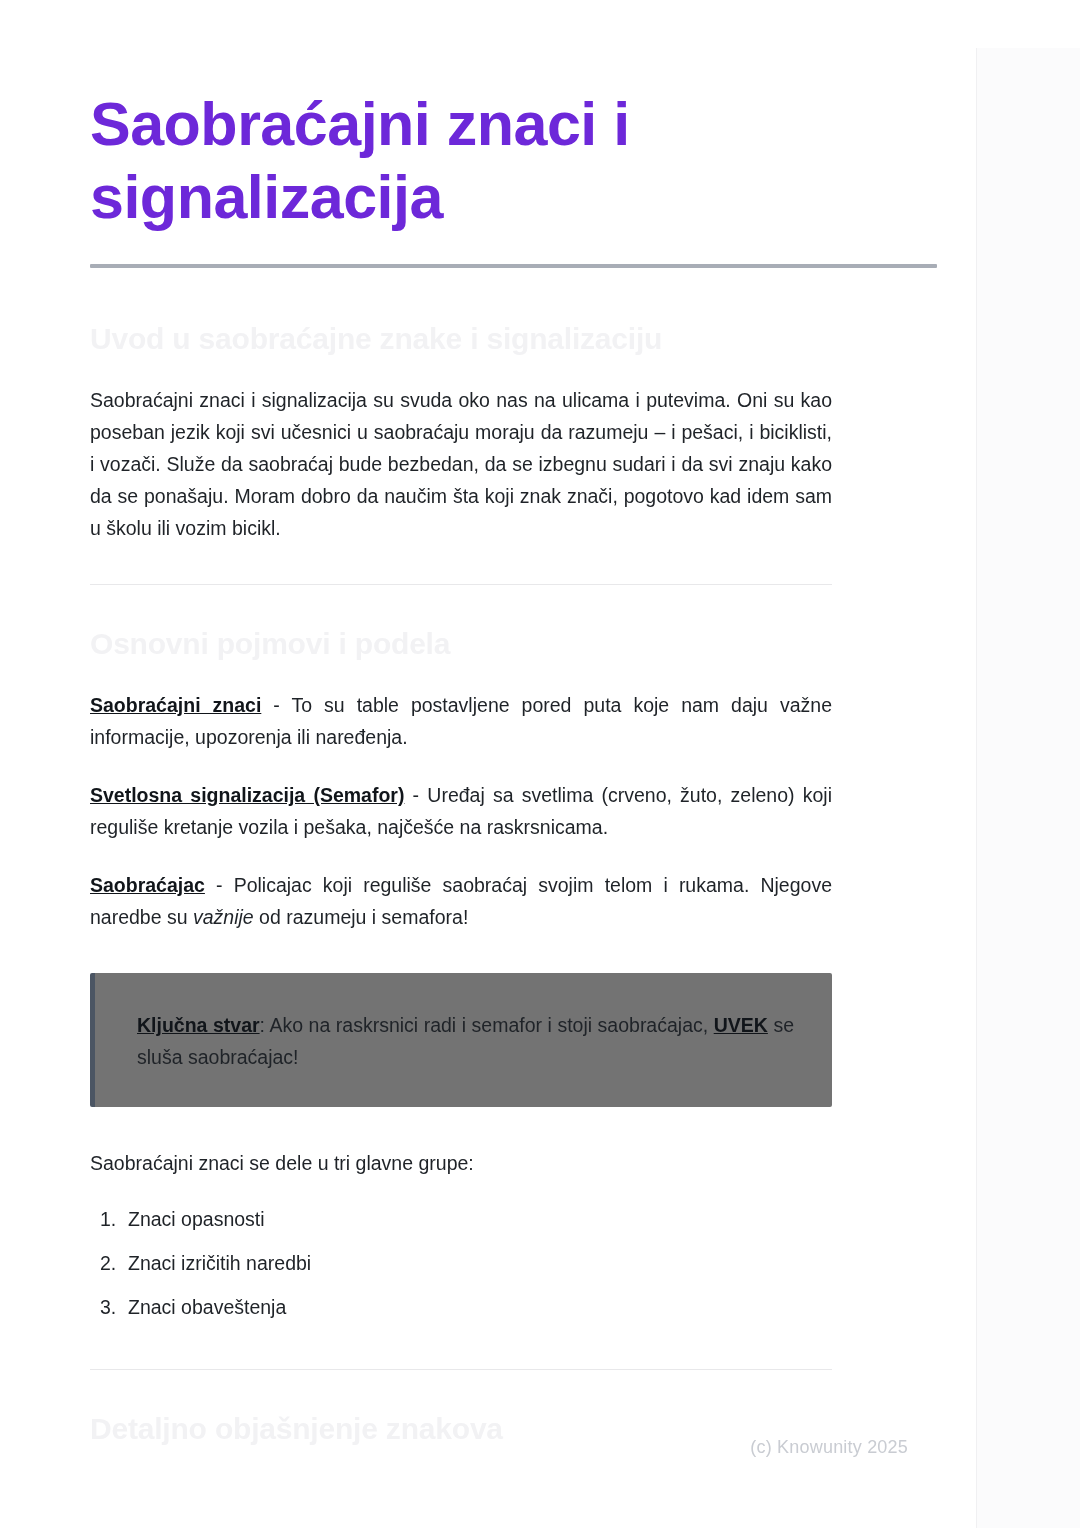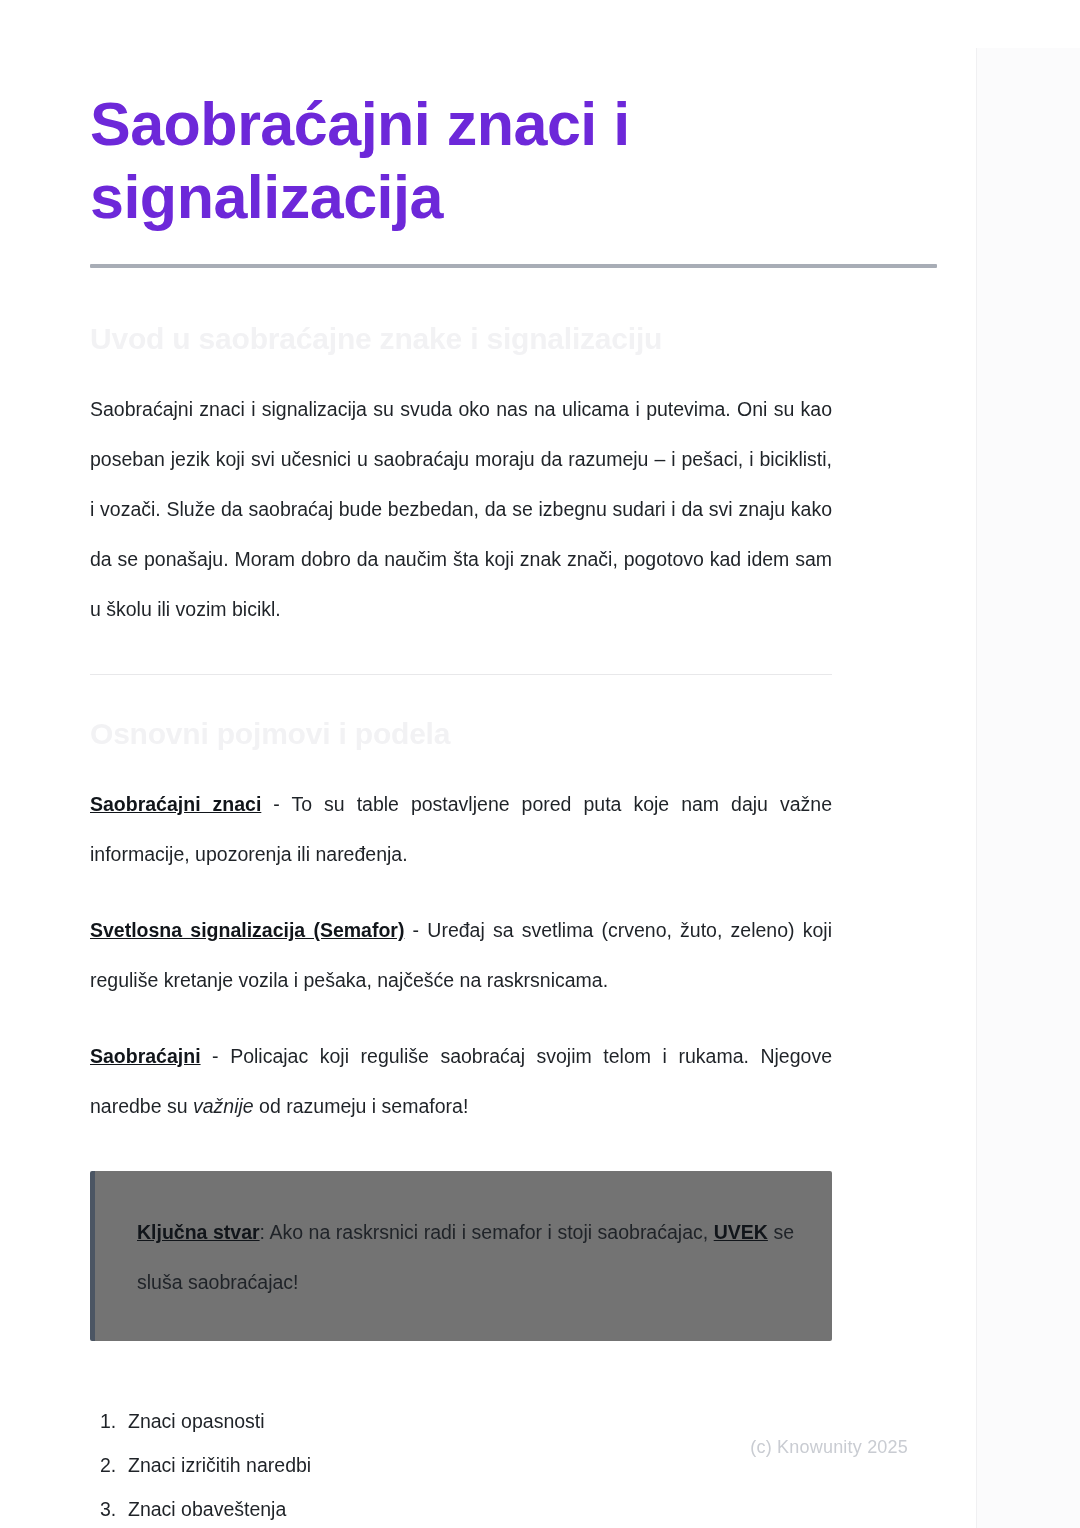--- a/index.html
+++ b/index.html
@@ -68,21 +68,21 @@
     font-weight: 700;
     letter-spacing: -0.2px;
   }
 
   
   .p {
     margin: 0;
     width: 742px;
     color: #1f2328;
     font-size: 19.5px;
-    line-height: 50px;
+    line-height: 32px;
     text-align: justify;
     text-justify: inter-word;
   }
   .p b, .p strong { font-weight: 700; color: #11151a; text-decoration: underline; }
   .p i, .p em { font-style: italic; }
 
   
   .divider {
     width: 742px;
     height: 1px;
@@ -171,33 +171,34 @@
 
   <div class="gap-m"></div>
 
   <p class="p">
     <strong>Svetlosna signalizacija (Semafor)</strong><span> - </span><span>Uređaj sa svetlima (crveno, žuto, zeleno) koji reguliše kretanje vozila i pešaka, najčešće na raskrsnicama.</span>
   </p>
 
   <div class="gap-m"></div>
 
   <p class="p">
-    <strong>Saobraćajni</strong><span> - </span><span>Policajac koji reguliše saobraćaj svojim telom i rukama. Njegove naredbe su </span><em>važnije</em><span> od razumeju i semafora!</span>
+    <strong>Saobraćajac</strong><span> - </span><span>Policajac koji reguliše saobraćaj svojim telom i rukama. Njegove naredbe su </span><em>važnije</em><span> od razumeju i semafora!</span>
   </p>
 
   <div class="gap-l"></div>
 
   <aside class="callout">
     <p class="p">
       <strong>Ključna stvar</strong><span>: </span><span>Ako na raskrsnici radi i semafor i stoji saobraćajac, </span><strong>UVEK</strong><span> se sluša saobraćajac!</span>
     </p>
   </aside>
 
   <div class="gap-l"></div>
 
+  <p class="p">Saobraćajni znaci se dele u tri glavne grupe:</p>
 
   <div class="gap-s"></div>
 
   <ol class="olist">
     <li>
       <span class="marker">1.</span>
       <span>Znaci opasnosti</span>
     </li>
     <li>
       <span class="marker">2.</span>

